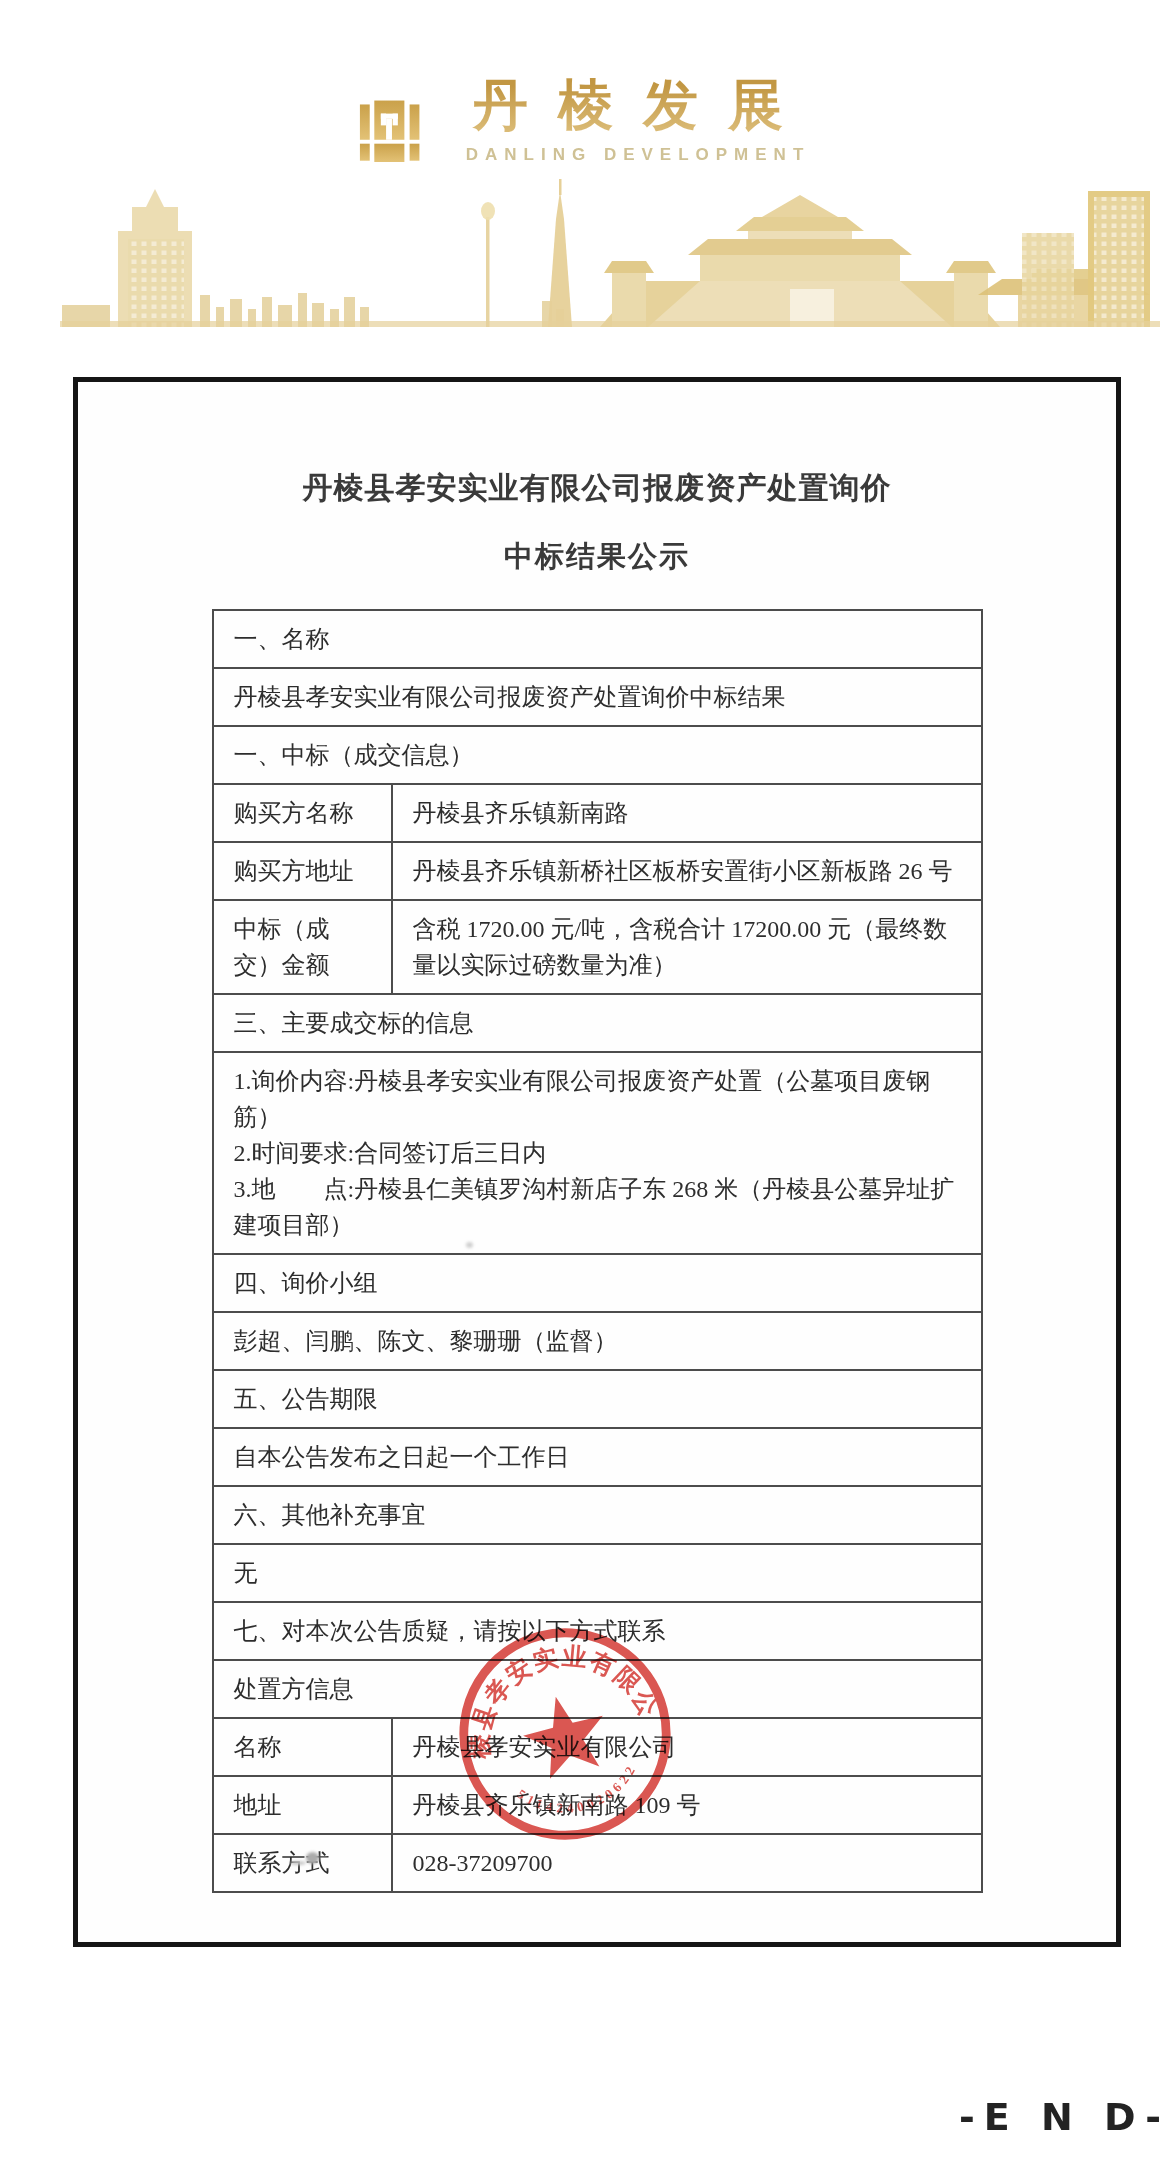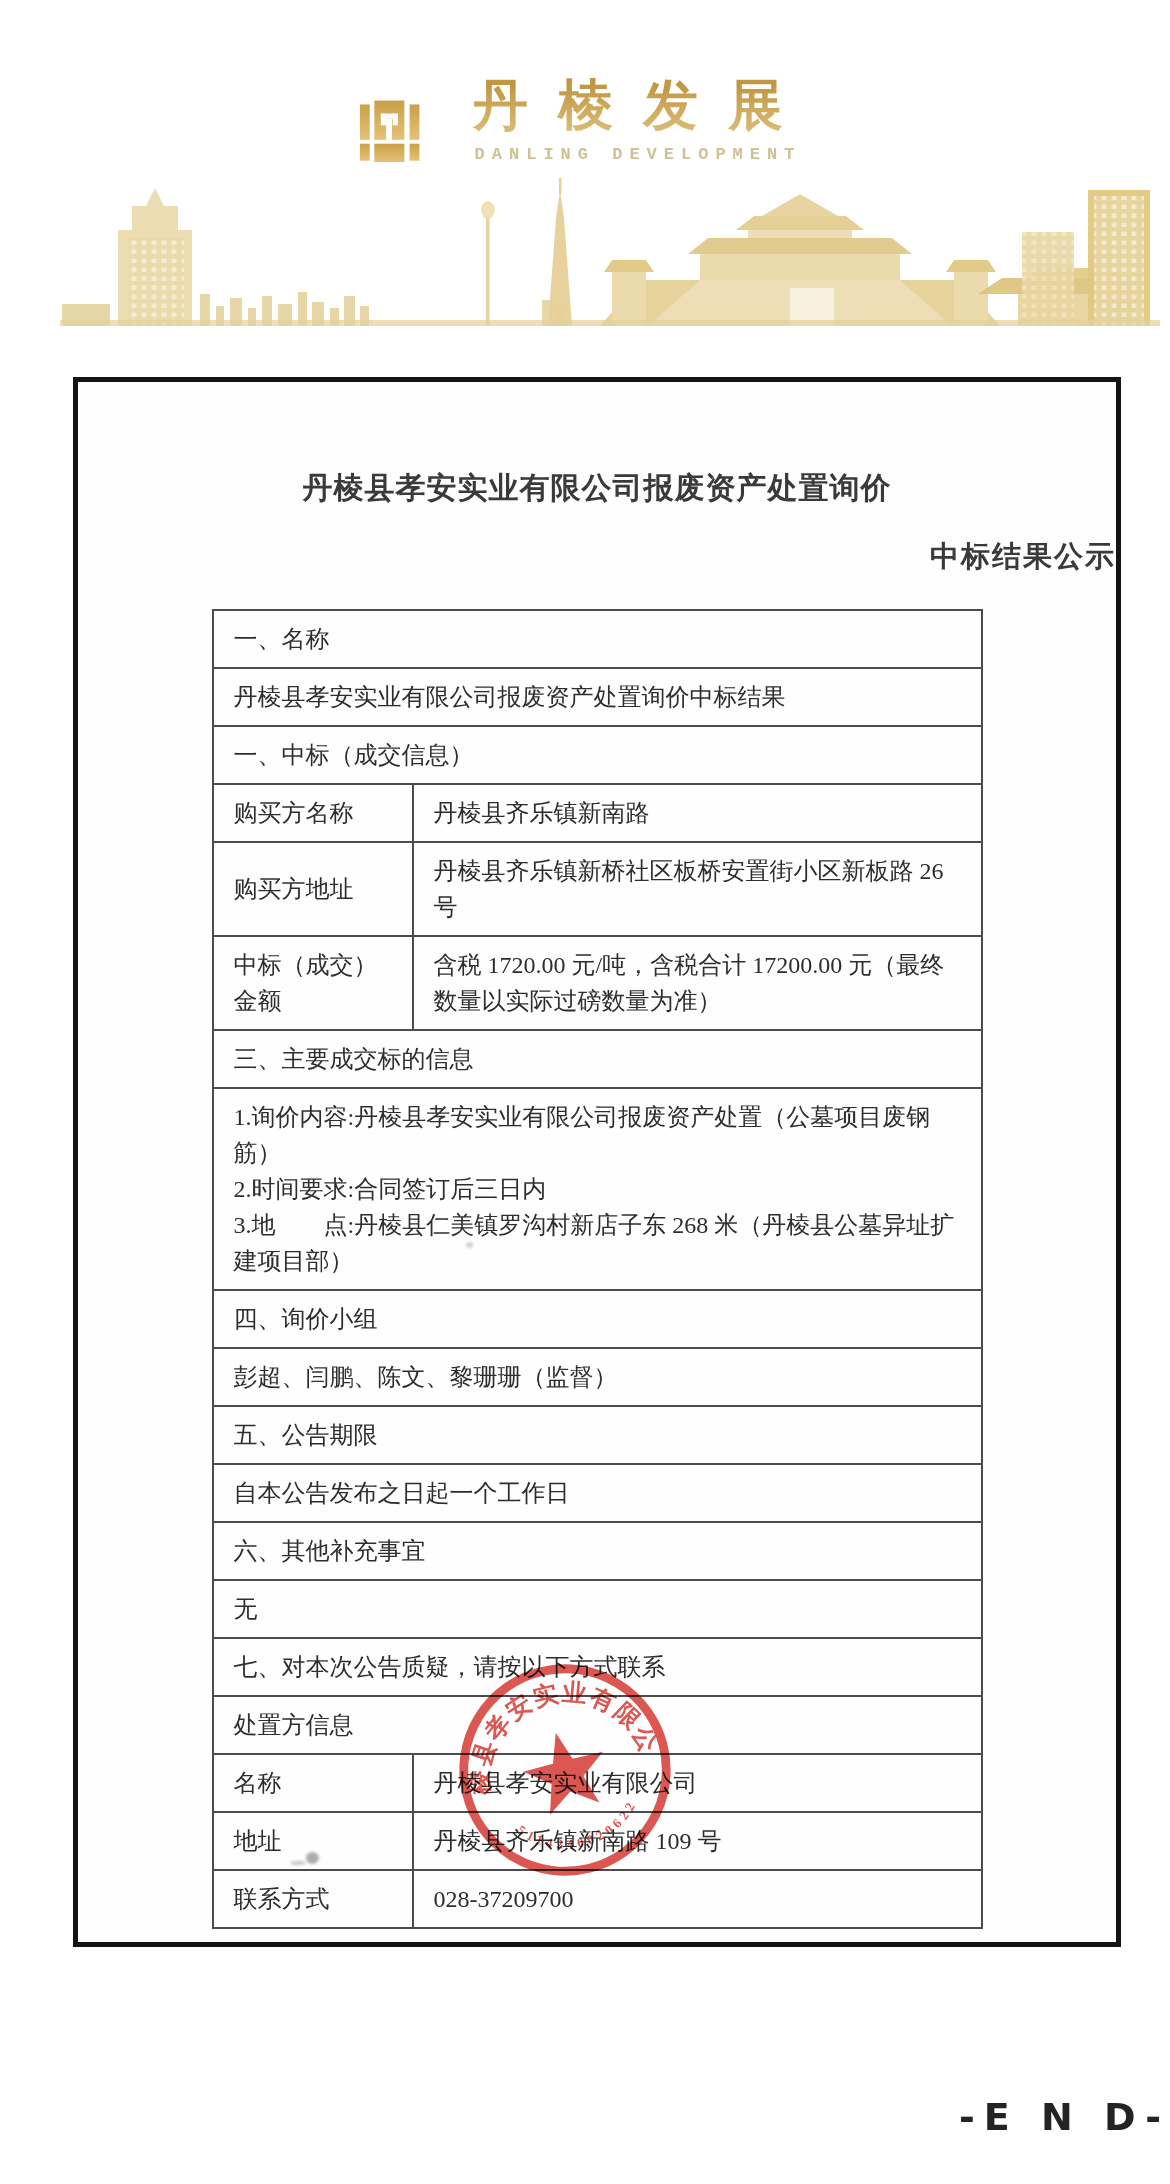--- a/index.html
+++ b/index.html
@@ -20,54 +20,54 @@
   .brand-name {
     font-size: 55px; font-weight: 700; color: #c9a250;
     letter-spacing: 30px; text-indent: 10px; line-height: 1.25;
     background: linear-gradient(180deg, #c29743 20%, #dcbd79 90%);
     -webkit-background-clip: text; background-clip: text; -webkit-text-fill-color: transparent;
     white-space: nowrap;
   }
   .brand-sub {
     font-size: 17px; font-weight: 700; color: #cfc195;
     letter-spacing: 7px; margin-top: 4px; white-space: nowrap;
-    font-family: Liberation Mono, monospace;
+    font-family: Liberation Sans, sans-serif;
   }
 
   
   .skyline { width: 1170px; height: 150px; margin-top: 12px; }
   .skyline svg { display: block; }
 
   
   .doc-frame {
     position: absolute; left: 62px; top: 377px;
     width: 1048px; height: 1570px;
     border: 5px solid #151515;
     background: #fefefe;
     margin-left: 11px;
   }
   .doc-title-1 {
     margin-top: 86px; text-align: center;
     font-size: 30px; font-weight: 700; color: #3a3a3a; letter-spacing: 1px;
   }
   .doc-title-2 {
-    margin-top: 28px; text-align: right;
+    margin-top: 28px; text-align: center;
     font-size: 29px; font-weight: 700; color: #3a3a3a; letter-spacing: 2px;
   }
 
   .table-wrap { position: relative; width: 771px; margin: 32px auto 0 auto; }
   table.notice { width: 771px; border-collapse: collapse; background: transparent; }
   .cell {
     border: 2px solid #4c4c4c;
     padding: 10px 20px;
     font-size: 24px; color: #2d2d2d; line-height: 1.5;
     height: 30px; vertical-align: middle;
     font-family: "Liberation Serif", "DejaVu Serif", serif;
   }
-  .label-cell { width: 200px; }
+  .label-cell { width: 179px; }
   .text-cell  { white-space: pre-line; }
 
   
   .stamp {
     position: absolute; left: 240px; bottom: 46px;
     width: 226px; height: 226px;
     transform: rotate(-14deg);
     opacity: 0.88; mix-blend-mode: multiply;
     pointer-events: none;
   }

